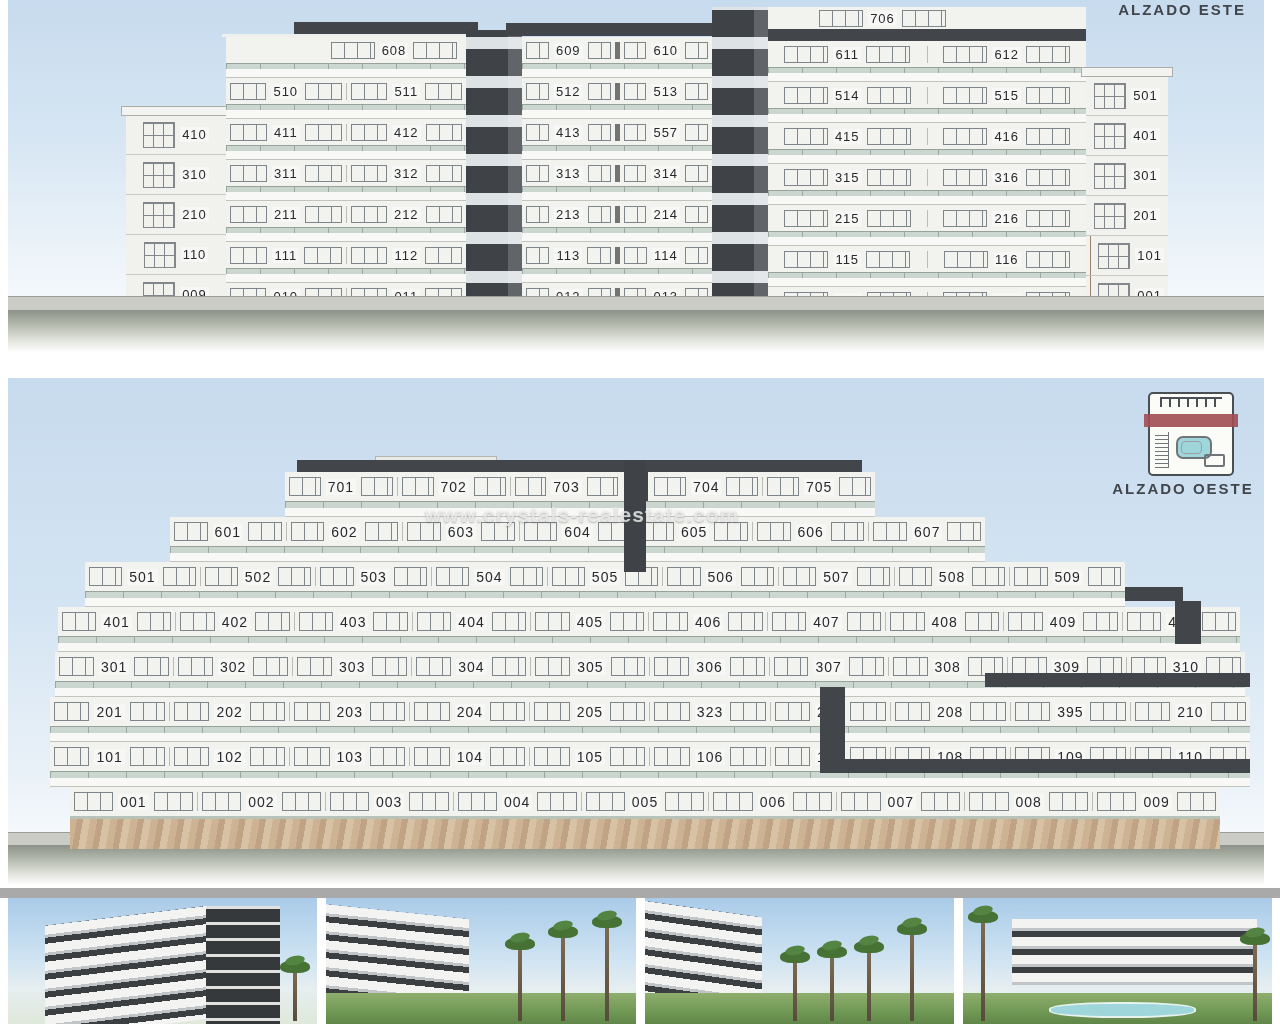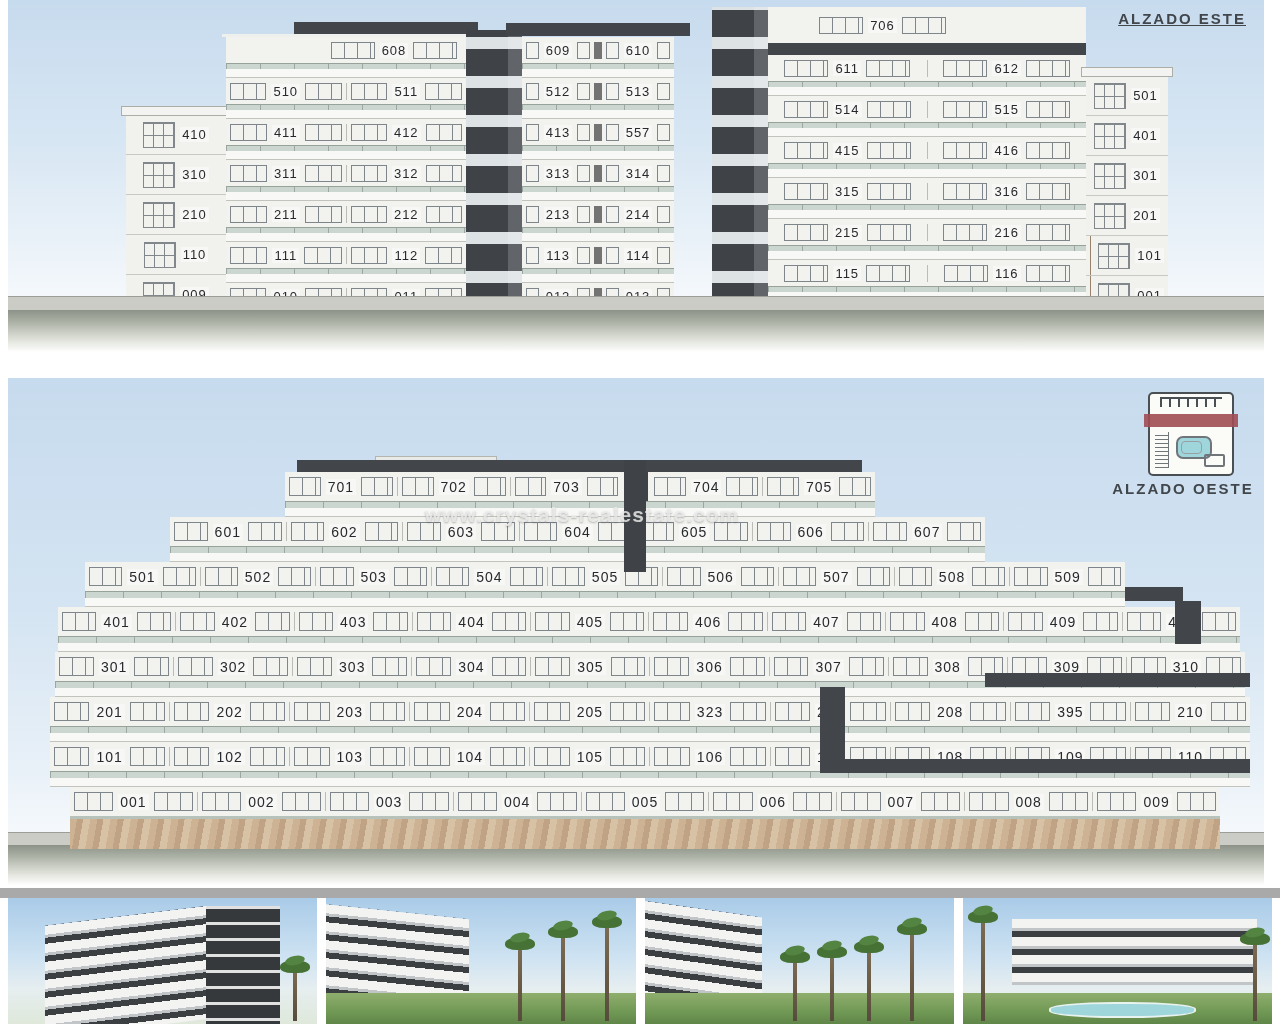--- a/index.html
+++ b/index.html
@@ -7,21 +7,21 @@
        font-family:"Liberation Sans", sans-serif;}
 
   
   .panel{position:absolute;left:8px;width:1256px;}
   .panel-east{top:0;height:352px;
     background:linear-gradient(180deg,#c7dbee 0%,#d7e6f3 40%,#ecf3f9 72%,#ffffff 100%);}
   .panel-west{top:378px;height:506px;
     background:linear-gradient(180deg,#c7dbee 0%,#d4e4f2 45%,#e9f1f8 78%,#ffffff 100%);}
 
   .elev-title{position:absolute;color:#41464b;font-size:15px;letter-spacing:2px;font-weight:bold;}
-  .title-este{top:10px;right:18px;text-decoration:underline;}
+  .title-este{top:1px;right:18px;}
   .title-oeste{top:102px;right:6px;width:150px;text-align:center;font-size:15px;}
 
   
   .plan-icon{position:absolute;top:14px;right:30px;width:82px;height:80px;background:#fbfbf8;
     border:2px solid #4a4f54;border-radius:5px;}
   .plan-icon .cren{position:absolute;top:3px;left:10px;right:10px;height:8px;border-top:2px solid #4a4f54;
     background:repeating-linear-gradient(90deg,#4a4f54 0 2px,transparent 2px 9px);}
   .plan-icon .band{position:absolute;top:20px;left:-6px;right:-6px;height:13px;background:#a04d53;opacity:.9;}
   .plan-icon .hatch{position:absolute;left:5px;top:38px;width:13px;bottom:6px;border-right:1px solid #70757a;
     background:repeating-linear-gradient(0deg,#70757a 0 1px,transparent 1px 4px);}
@@ -49,36 +49,36 @@
       repeating-linear-gradient(90deg,rgba(100,110,105,.45) 0 1px,transparent 1px 34px) top left/100% 5px no-repeat,
       linear-gradient(180deg,#ccd6d0 0 5px,#f8f8f6 5px);}
   .slab.dark{background:#42464a;border:none;height:12px;}
 
   
   .bld-east{position:absolute;left:104px;top:0;width:1056px;height:310px;}
   .eblock{position:absolute;bottom:0;}
   .e-left-tower{left:14px;width:100px;height:195px;}
   .e-left-block{left:114px;width:240px;height:273px;}
   .e-coreA{left:354px;width:56px;height:280px;}
-  .e-mid-block{left:410px;width:152px;height:273px;}
+  .e-mid-block{left:410px;width:190px;height:273px;}
   .e-coreB{left:600px;width:56px;height:303px;}
   .e-right-block{left:656px;width:318px;height:303px;}
   .e-right-tower{left:974px;width:82px;height:234px;}
   .core{background:#3f4347;
     background-image:repeating-linear-gradient(0deg,transparent 0 27px,#dde2e5 27px 39px);
     box-shadow:inset -14px 0 0 rgba(255,255,255,.18);}
   .e-left-block:before{content:'';position:absolute;top:-15px;left:68px;right:-12px;height:14px;background:#42464a;}
   .e-left-block:after{content:'';position:absolute;top:-3px;left:-4px;right:-4px;height:3px;background:#eef0ee;}
   .e-mid-block:before{content:'';position:absolute;top:-14px;left:-16px;right:-16px;height:13px;background:#42464a;}
   .e-left-tower:before,.e-right-tower:before{content:'';position:absolute;top:-9px;left:-5px;right:-5px;height:8px;
     background:#f3f3f1;border:1px solid #adadA7;}
   .floor.half .cell{margin-left:40%;}
-  .floor.attic{height:36px;}
+  .floor.attic{height:22px;}
   .floor.attic .cell{margin-left:4%;margin-right:32%;}
-  .e-mid-block .cell + .cell{border-left:8px solid #737373;}
+  .e-mid-block .cell + .cell{border-left:5px solid #737373;}
   .trow{height:39px;display:flex;align-items:center;justify-content:center;gap:5px;background:#f1f1ee;
     border-bottom:1px solid #c9c9c3;padding:0 4px;}
   .twin{width:30px;height:24px;border:1px solid #82878c;flex:none;
     background:linear-gradient(#e9edf0,#d8dfe4);
     background-image:
       repeating-linear-gradient(90deg,transparent 0 9px,#82878c 9px 10px),
       repeating-linear-gradient(0deg,transparent 0 11px,#82878c 11px 12px);}
   .trow.stoneside:before{content:'';align-self:stretch;width:14px;margin-right:2px;border-right:1px solid #97826b;
     background:repeating-linear-gradient(0deg,#c8ab8c 0 5px,#b79877 5px 9px);}
 

